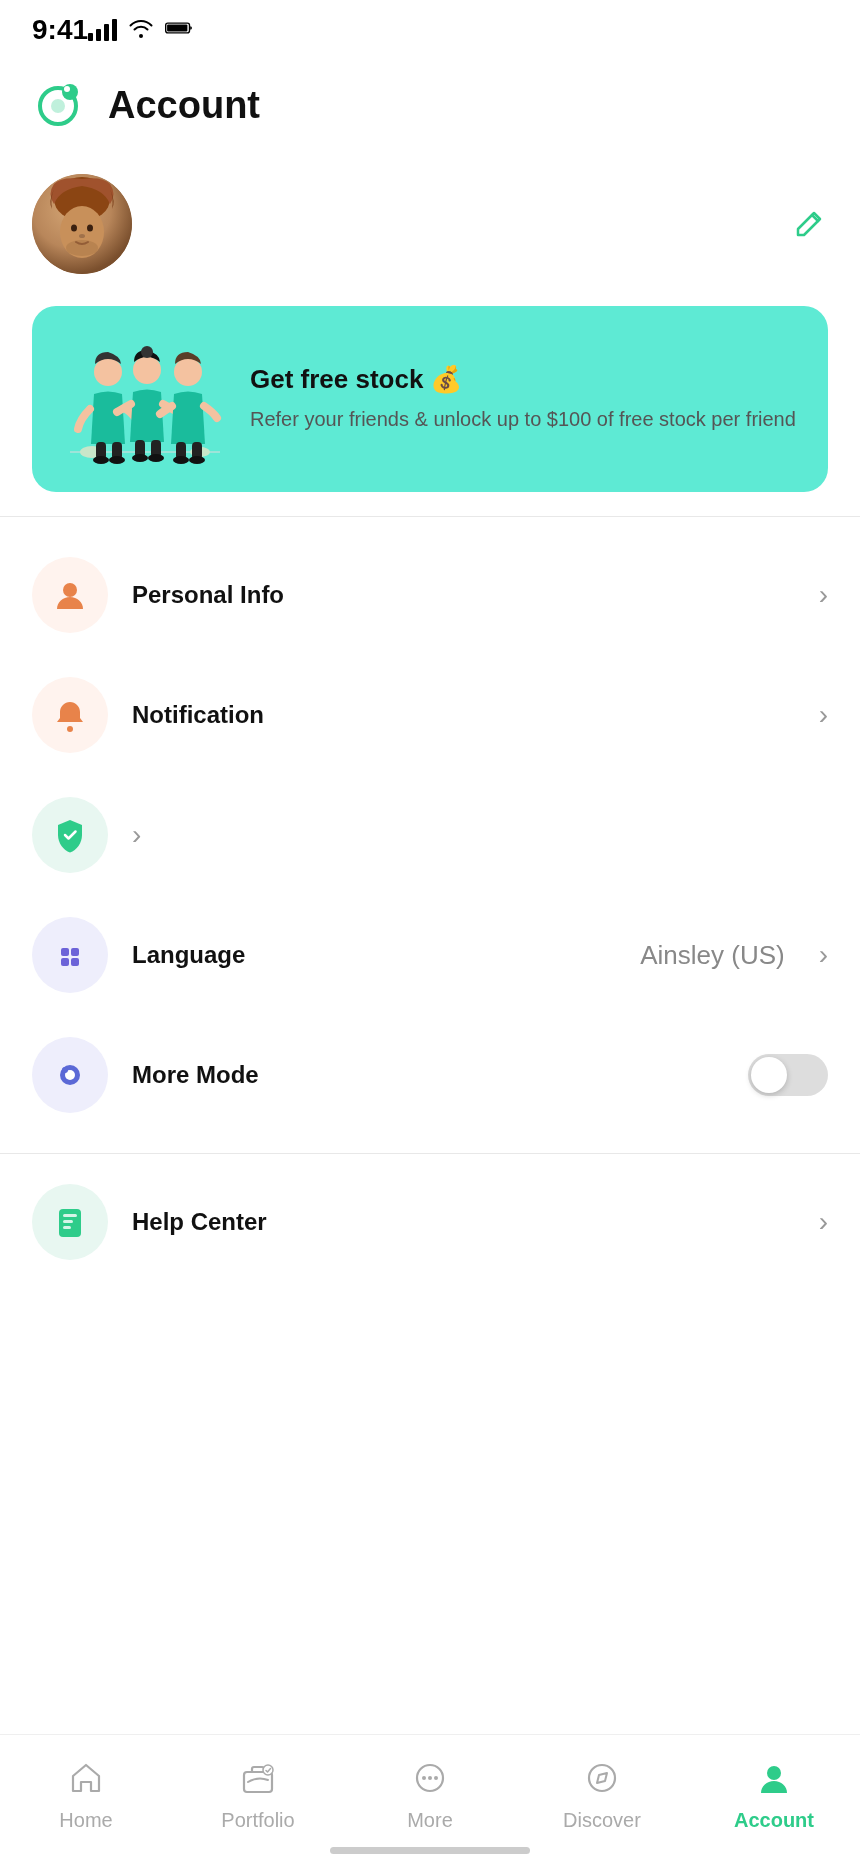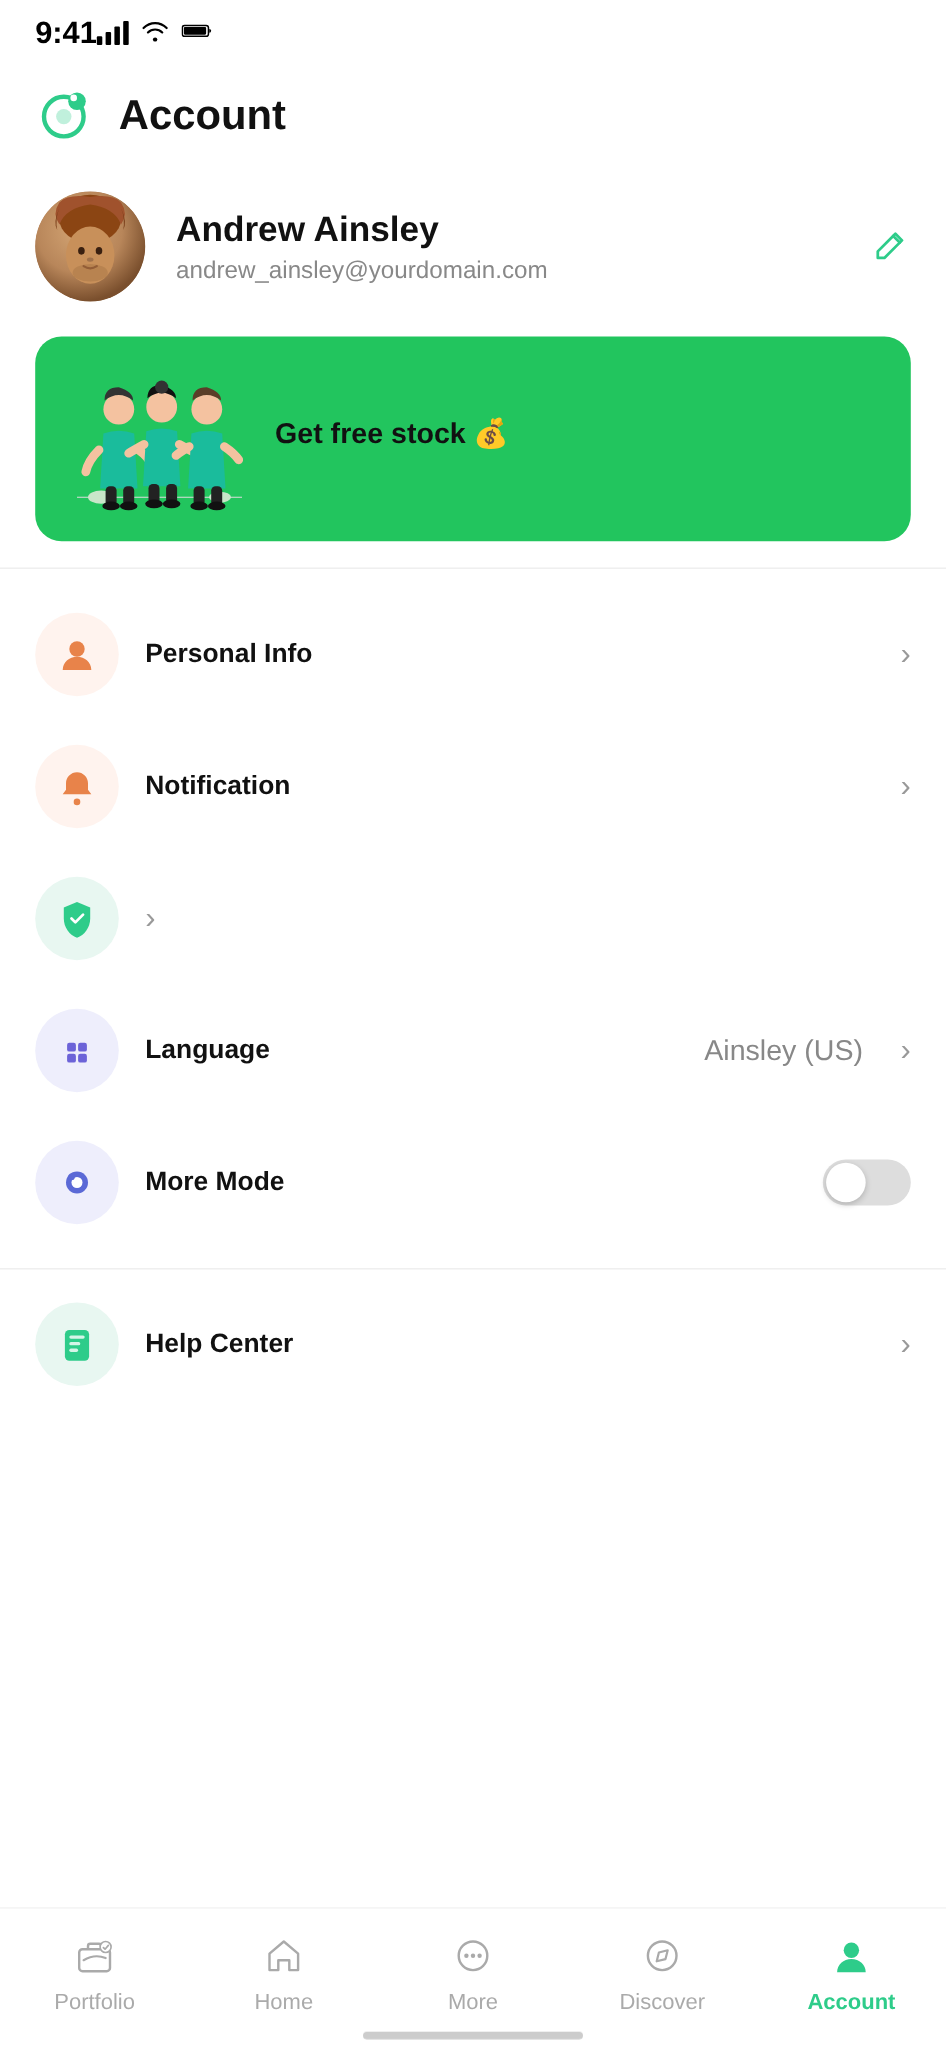--- a/index.html
+++ b/index.html
@@ -95,21 +95,21 @@
       position: absolute;
       right: 32px;
       top: 50%;
       transform: translateY(-50%);
       color: #2ecc8a;
     }
 
     
     .referral-card {
       margin: 8px 32px 24px 32px;
-      background: #22c55e;
+      background: #5eead4;
       border-radius: 24px;
       padding: 28px 28px;
       display: flex;
       align-items: center;
       gap: 20px;
     }
     .referral-illustration {
       flex-shrink: 0;
       width: 170px;
       height: 130px;
@@ -318,24 +318,20 @@
       <ellipse cx="42" cy="54" rx="3" ry="3.5" fill="#3a2010"></ellipse>
       <ellipse cx="58" cy="54" rx="3" ry="3.5" fill="#3a2010"></ellipse>
 
       <ellipse cx="50" cy="62" rx="3" ry="2" fill="#a0714a"></ellipse>
 
       <path d="M44 68 Q50 72 56 68" stroke="#8a5030" stroke-width="2" fill="none" stroke-linecap="round"></path>
 
       <ellipse cx="50" cy="74" rx="16" ry="8" fill="#a07040" opacity="0.4"></ellipse>
     </svg>
   </div>
-  <div class="profile-info">
-    <div class="profile-name">Andrew Ainsley</div>
-    <div class="profile-email">andrew_ainsley@yourdomain.com</div>
-  </div>
   <div class="edit-icon">
     <svg width="34" height="34" viewBox="0 0 34 34" fill="none">
       <path d="M20 8l6 6L10 30H4v-6L20 8z" stroke="#2ecc8a" stroke-width="2.5" stroke-linecap="round" stroke-linejoin="round" fill="none"></path>
       <path d="M18 10l6 6" stroke="#2ecc8a" stroke-width="2.5" stroke-linecap="round" fill="none"></path>
     </svg>
   </div>
 </div>
 
 <div class="referral-card">
   <div class="referral-illustration">
@@ -382,20 +378,21 @@
       <path d="M144 72 Q153 78 157 84" stroke="#f4c2a0" stroke-width="8" stroke-linecap="round" fill="none"></path>
 
       <rect x="116" y="108" width="10" height="18" rx="4" fill="#222"></rect>
       <rect x="132" y="108" width="10" height="18" rx="4" fill="#222"></rect>
       <ellipse cx="121" cy="126" rx="8" ry="4" fill="#111"></ellipse>
       <ellipse cx="137" cy="126" rx="8" ry="4" fill="#111"></ellipse>
     </svg>
   </div>
   <div class="referral-text">
     <h3>Get free stock 💰</h3>
+    <p>Refer your friends &amp; unlock up to $100 of free stock per friend</p>
   </div>
 </div>
 
 <div class="divider"></div>
 
 <div class="menu-section">
 
   <div class="menu-item">
     <div class="menu-icon-wrap" style="background:#fff3ee;">
       <svg width="38" height="38" viewBox="0 0 38 38" fill="none">
@@ -473,37 +470,37 @@
   <span class="chevron">›</span>
 </div>
 
 <div class="nav-spacer"></div>
 
 <nav class="bottom-nav">
 
   <div class="nav-item">
     <div class="nav-icon">
       <svg width="40" height="40" viewBox="0 0 40 40" fill="none">
+        <path d="M7 18L20 7l13 11v15H25v-9h-10v9H7V18z" stroke="#aaa" stroke-width="2.2" fill="none" stroke-linejoin="round"></path>
+      </svg>
+    </div>
+    <span class="nav-label">Home</span>
+  </div>
+
+  <div class="nav-item">
+    <div class="nav-icon">
+      <svg width="40" height="40" viewBox="0 0 40 40" fill="none">
         <rect x="6" y="14" width="28" height="20" rx="3" stroke="#aaa" stroke-width="2.2" fill="none"></rect>
         <path d="M14 14v-3a2 2 0 012-2h8a2 2 0 012 2v3" stroke="#aaa" stroke-width="2.2" fill="none"></path>
         <path d="M10 24 Q20 18 30 22" stroke="#aaa" stroke-width="2" fill="none" stroke-linecap="round"></path>
         <circle cx="30" cy="12" r="5" fill="#fff" stroke="#aaa" stroke-width="1.5"></circle>
         <path d="M28 12.5 L29.5 14 L32.5 10.5" stroke="#aaa" stroke-width="1.5" stroke-linecap="round" stroke-linejoin="round" fill="none"></path>
       </svg>
     </div>
     <span class="nav-label">Portfolio</span>
-  </div>
-
-  <div class="nav-item">
-    <div class="nav-icon">
-      <svg width="40" height="40" viewBox="0 0 40 40" fill="none">
-        <path d="M7 18L20 7l13 11v15H25v-9h-10v9H7V18z" stroke="#aaa" stroke-width="2.2" fill="none" stroke-linejoin="round"></path>
-      </svg>
-    </div>
-    <span class="nav-label">Home</span>
   </div>
 
   <div class="nav-item">
     <div class="nav-icon">
       <svg width="40" height="40" viewBox="0 0 40 40" fill="none">
         <circle cx="20" cy="20" r="13" stroke="#aaa" stroke-width="2.2" fill="none"></circle>
         <circle cx="14" cy="20" r="2" fill="#aaa"></circle>
         <circle cx="20" cy="20" r="2" fill="#aaa"></circle>
         <circle cx="26" cy="20" r="2" fill="#aaa"></circle>
       </svg>

